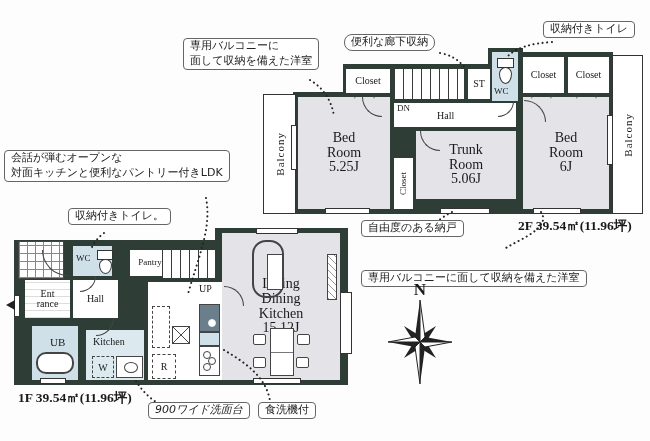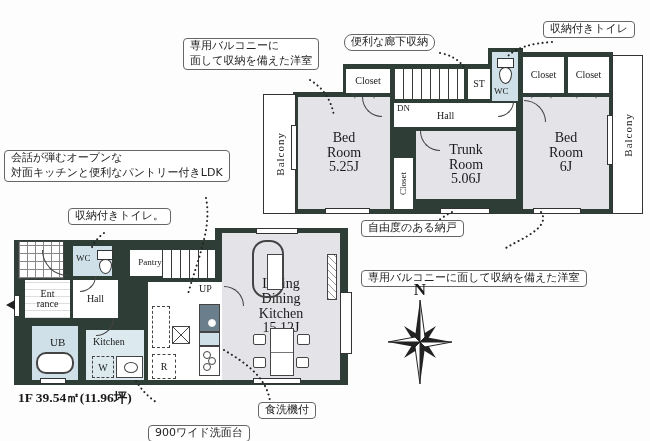--- a/index.html
+++ b/index.html
@@ -165,32 +165,33 @@
   <div class="win" style="left:14px;top:295px;width:6px;height:22px;"></div>
 
   <div style="position:absolute;left:6px;top:300px;z-index:4;width:0;height:0;
        border-right:9px solid #222;border-top:5px solid transparent;border-bottom:5px solid transparent;"></div>
 
   <div class="arc" style="left:42px;top:250px;width:26px;height:26px;border-radius:0 0 0 100%;border-top:none;border-right:none;"></div>
   <div class="arc" style="left:96px;top:318px;width:18px;height:18px;border-radius:0 0 100% 0;border-top:none;border-left:none;"></div>
   <div class="arc" style="left:224px;top:286px;width:20px;height:20px;border-radius:0 100% 0 0;border-left:none;border-bottom:none;"></div>
   <div class="arc" style="left:80px;top:276px;width:16px;height:16px;border-radius:0 0 100% 0;border-top:none;border-left:none;"></div>
 
+  <div class="area-label" style="left:518px;top:217px;">2F 39.54㎡(11.96坪)</div>
   <div class="area-label" style="left:18px;top:389px;">1F 39.54㎡(11.96坪)</div>
 
   <div class="callout" style="left:183px;top:38px;">専用バルコニーに
 面して収納を備えた洋室</div>
   <div class="callout" style="left:344px;top:34px;border-radius:8px;">便利な廊下収納</div>
   <div class="callout" style="left:543px;top:21px;">収納付きトイレ</div>
   <div class="callout" style="left:4px;top:150px;">会話が弾むオープンな
 対面キッチンと便利なパントリー付きLDK</div>
   <div class="callout" style="left:68px;top:208px;">収納付きトイレ。</div>
   <div class="callout" style="left:361px;top:220px;">自由度のある納戸</div>
   <div class="callout" style="left:361px;top:246px;margin-top:24px;">専用バルコニーに面して収納を備えた洋室</div>
-  <div class="callout" style="left:148px;top:425px;">900ワイド洗面台</div>
+  <div class="callout" style="left:148px;top:402px;font-style:italic;">900ワイド洗面台</div>
   <div class="callout" style="left:258px;top:402px;">食洗機付</div>
 
   <svg class="overlay" width="650" height="441" viewBox="0 0 650 441">
     <g fill="none" stroke="#222" stroke-width="2" stroke-linecap="round" stroke-dasharray="0.1 4.5">
       <path d="M310,80 Q330,92 334,116"></path>
       <path d="M440,53 Q456,56 464,67"></path>
       <path d="M552,42 Q520,44 508,56"></path>
       <path d="M206,198 C212,228 198,258 188,294"></path>
       <path d="M104,233 Q96,239 92,247"></path>
       <path d="M452,212 Q442,217 436,223"></path>

